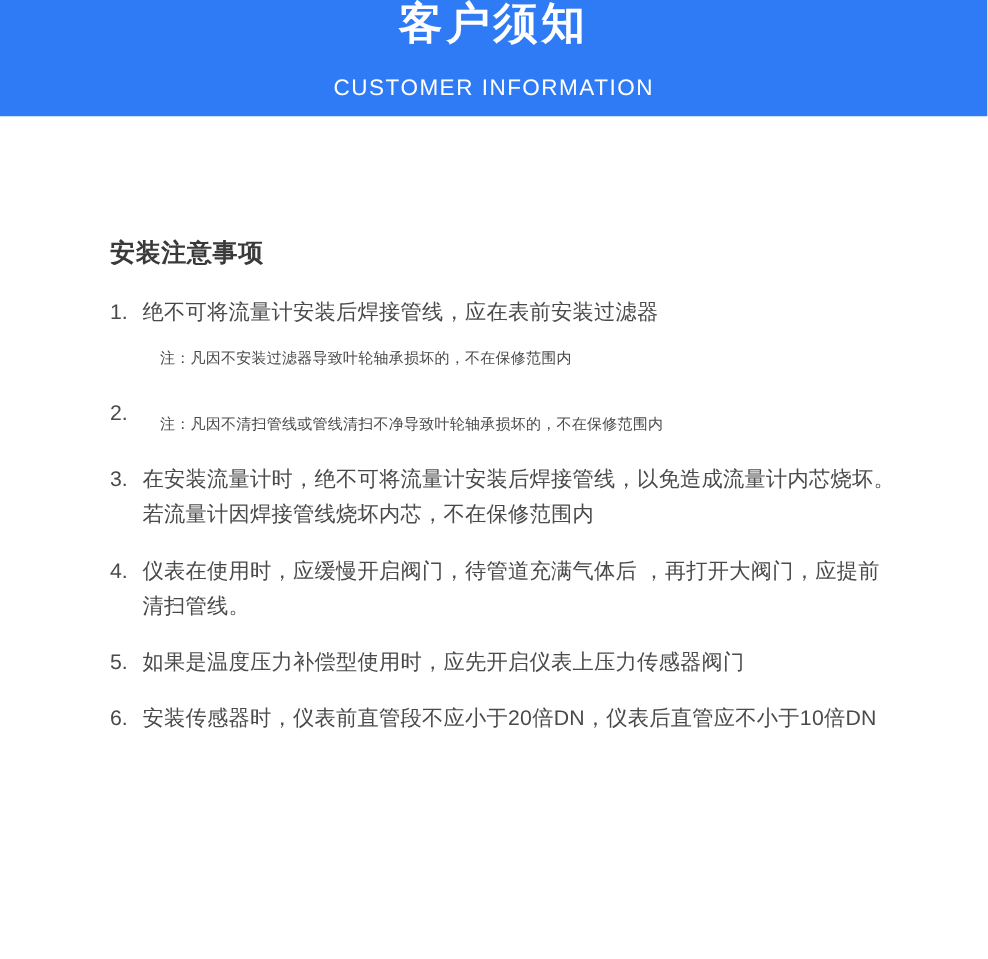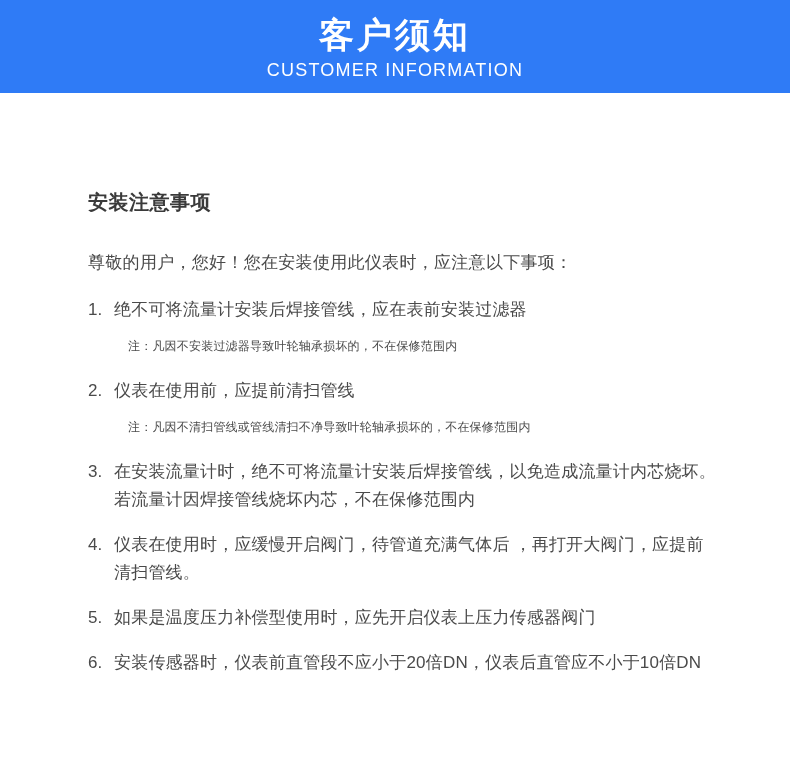--- a/index.html
+++ b/index.html
@@ -38,21 +38,21 @@
     font-weight: bold;
     letter-spacing: 3px;
     line-height: 44px;
     margin: 0;
   }
   .banner-subtitle {
     color: #ffffff;
     font-size: 18px;
     letter-spacing: 1.2px;
     line-height: 26px;
-    margin: 0;
+    margin: 16px;
     font-weight: normal;
   }
   
   .content {
     padding: 0 72px 0 88px;
     box-sizing: border-box;
   }
   .section-title {
     font-size: 20px;
     font-weight: bold;
@@ -110,36 +110,34 @@
 
   <div class="banner">
     <div class="banner-title">客户须知</div>
     <div class="banner-subtitle">CUSTOMER INFORMATION</div>
   </div>
 
   <div class="content">
 
     <div class="section-title">安装注意事项</div>
 
-    <p class="intro">尊敬的用户，您好！您在安装使用此仪表时，应注意以下事项：</p>
 
     <ul class="list">
 
       <li class="list-item">
         <div class="item-num">1.</div>
         <div class="item-body">
           <div class="item-text">绝不可将流量计安装后焊接管线，应在表前安装过滤器</div>
           <div class="item-note">注：凡因不安装过滤器导致叶轮轴承损坏的，不在保修范围内</div>
         </div>
       </li>
 
       <li class="list-item">
         <div class="item-num">2.</div>
         <div class="item-body">
-          <div class="item-text">仪表在使用前，应提前清扫管线</div>
           <div class="item-note">注：凡因不清扫管线或管线清扫不净导致叶轮轴承损坏的，不在保修范围内</div>
         </div>
       </li>
 
       <li class="list-item">
         <div class="item-num">3.</div>
         <div class="item-body">
           <div class="item-text">在安装流量计时，绝不可将流量计安装后焊接管线，以免造成流量计内芯烧坏。若流量计因焊接管线烧坏内芯，不在保修范围内</div>
         </div>
       </li>

